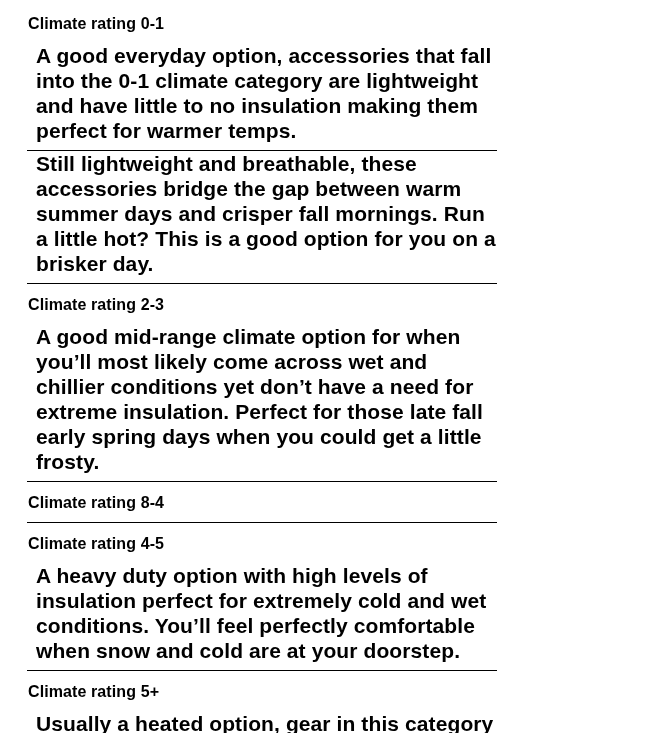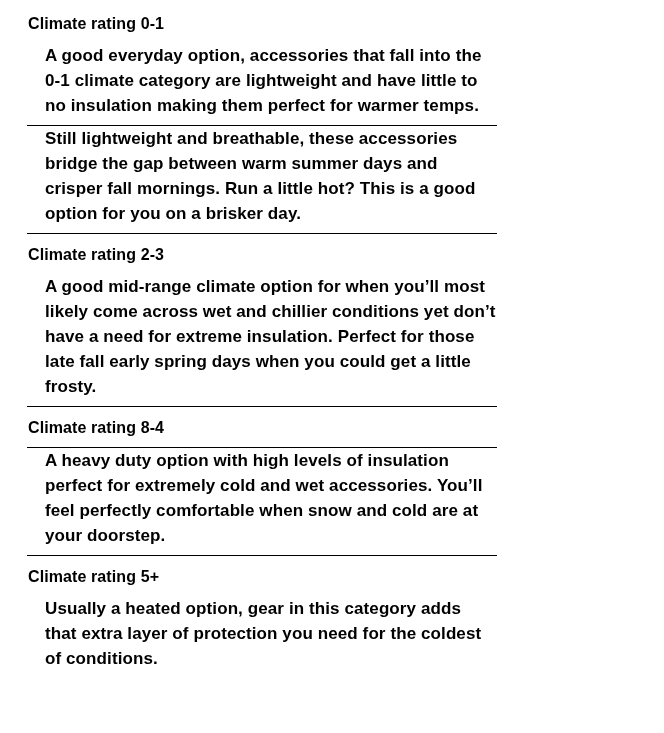--- a/index.html
+++ b/index.html
@@ -27,24 +27,24 @@
     font-size: 16px;
     font-weight: bold;
     line-height: 20px;
     margin: 11px 0 9px 1px;
     letter-spacing: 0.1px;
   }
   .section:first-child .heading {
     margin-top: 0;
   }
   .body-text {
-    font-size: 17px;
+    font-size: 21px;
     font-weight: bold;
     line-height: 25px;
-    margin: 0 0 7px 18px;
+    margin: 0 0 7px 9px;
     letter-spacing: 0.1px;
   }
   .divider {
     border: none;
     border-top: 1.5px solid #000000;
     margin: 0;
     height: 0;
   }
 </style>
 </head>
@@ -68,21 +68,22 @@
     <p class="body-text">A good mid-range climate option for when you’ll most likely come across wet and chillier conditions yet don’t have a need for extreme insulation. Perfect for those late fall early spring days when you could get a little frosty.</p>
     <hr class="divider">
   </section>
 
   <section class="section">
     <h2 class="heading">Climate rating 8-4</h2>
     <hr class="divider">
   </section>
 
   <section class="section">
-    <p class="body-text">A heavy duty option with high levels of insulation perfect for extremely cold and wet accessories. You’ll feel perfectly comfortable when snow and cold are at your doorstep.</p>
+    <h2 class="heading">Climate rating 4-5</h2>
+    <p class="body-text">A heavy duty option with high levels of insulation perfect for extremely cold and wet conditions. You’ll feel perfectly comfortable when snow and cold are at your doorstep.</p>
     <hr class="divider">
   </section>
 
   <section class="section">
     <h2 class="heading">Climate rating 5+</h2>
     <p class="body-text">Usually a heated option, gear in this category adds that extra layer of protection you need for the coldest of conditions.</p>
   </section>
 
 </main>
 

